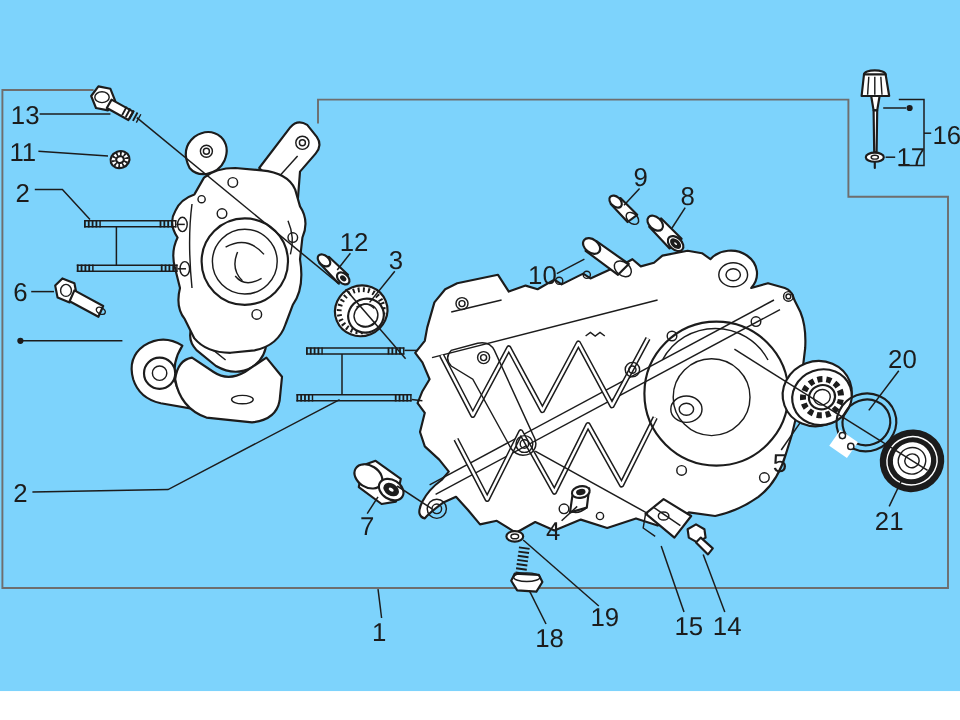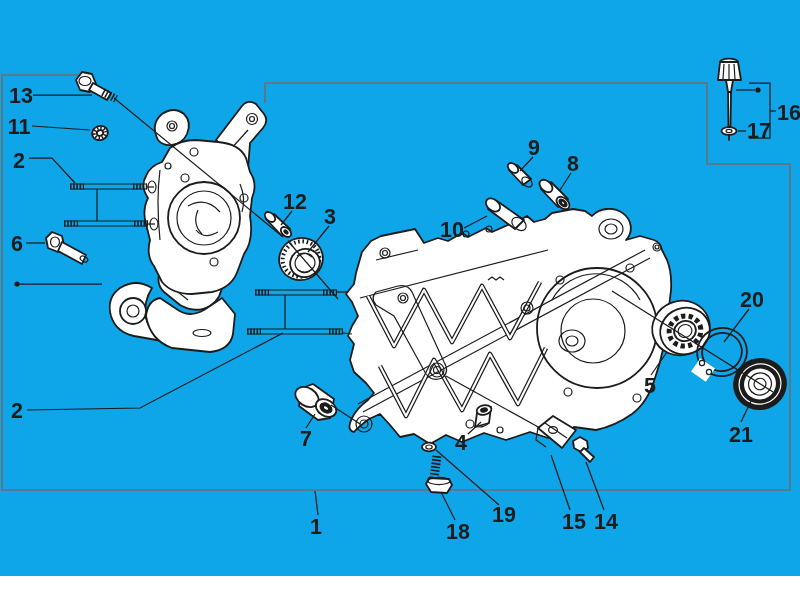--- a/index.html
+++ b/index.html
@@ -1,17 +1,17 @@
 <!DOCTYPE html>
 <html><head>
 <meta charset="utf-8">
 <style>
   html,body{margin:0;padding:0;background:#ffffff;}
-  #stage{position:relative;width:800px;height:576px;background:#0ea5e9;overflow:hidden;
-         font-family:"Liberation Sans", sans-serif;font-weight:bold;}
+  #stage{position:relative;width:800px;height:576px;background:#7dd3fc;overflow:hidden;
+         font-family:"Liberation Sans", sans-serif;}
   svg{display:block}
   text.callout{font-family:"Liberation Sans", sans-serif;font-size:21.5px;fill:#1c1c1c;}
   .art{stroke:#1c1c1c;fill:none;stroke-width:1.8;stroke-linejoin:round;stroke-linecap:round;}
   .artw{stroke:#1c1c1c;fill:#ffffff;stroke-width:1.8;stroke-linejoin:round;}
   .thin{stroke:#1c1c1c;fill:none;stroke-width:1.2;}
   .lead{stroke:#1c1c1c;fill:none;stroke-width:1.25;}
   .frame{stroke:#6e6e6e;fill:none;stroke-width:1.6;}
   .dark{fill:#1c1c1c;stroke:none;}
 </style>
 </head>

